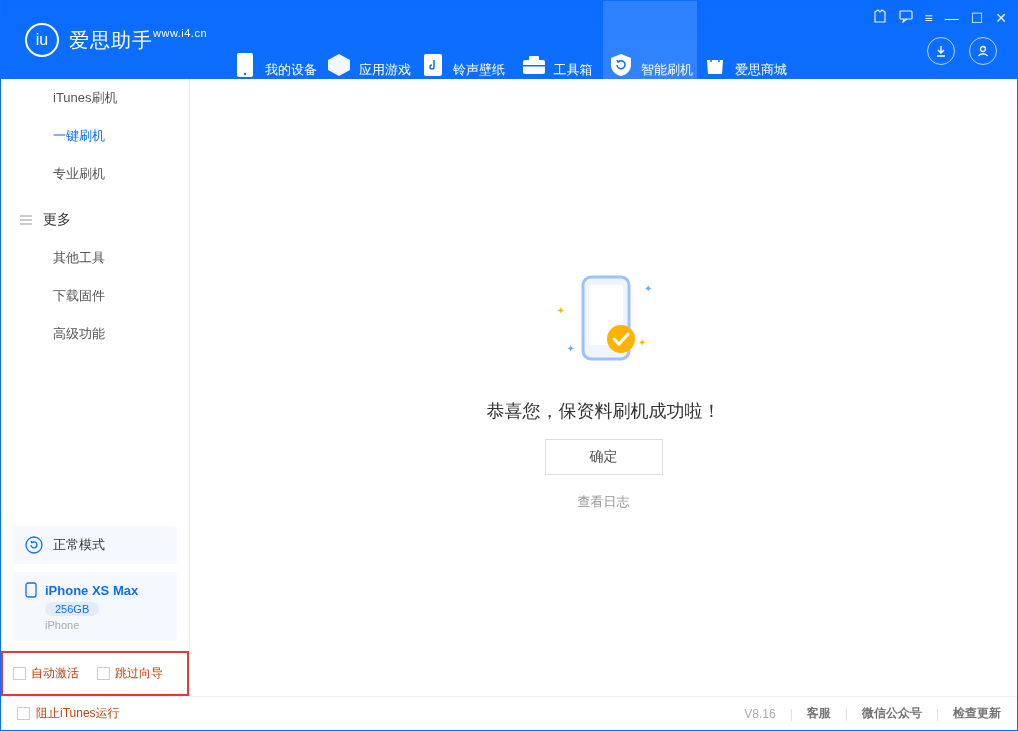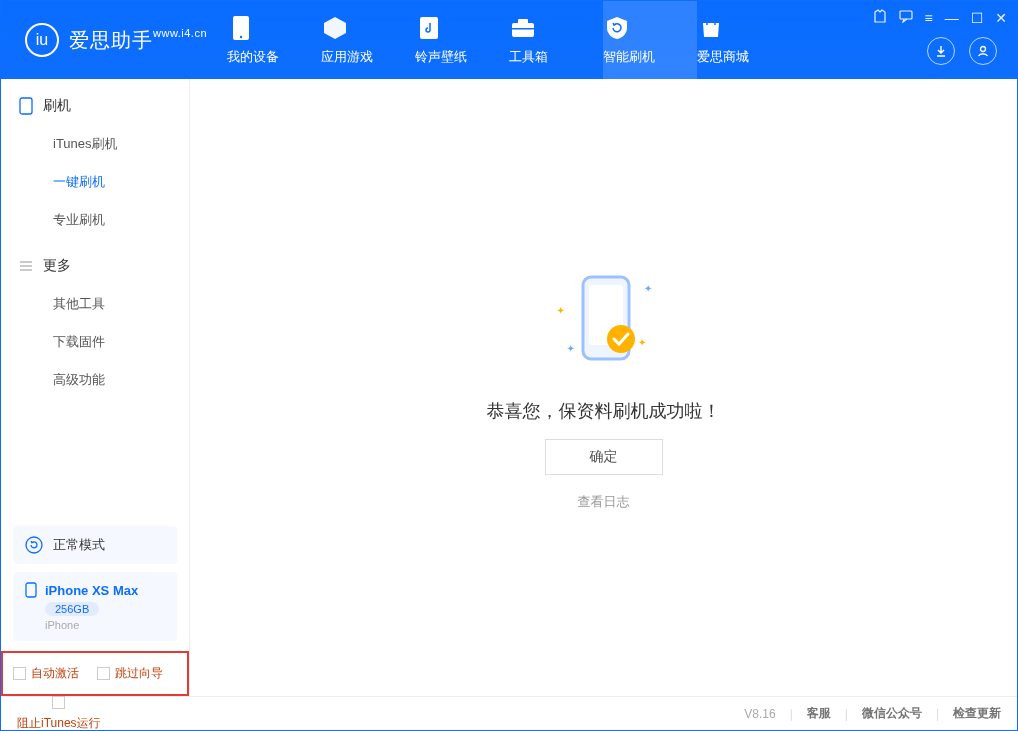--- a/index.html
+++ b/index.html
@@ -5,21 +5,21 @@
 * { margin: 0; padding: 0; box-sizing: border-box; font-family: "Microsoft YaHei", Arial, sans-serif; }
 body { background: #fff; }
 .window { width: 1018px; height: 731px; border: 1px solid #0d6efd; display: flex; flex-direction: column; background: #fff; }
 .header { background: linear-gradient(to bottom, #0a6cff, #0d6efd); height: 78px; display: flex; align-items: center; color: #fff; position: relative; }
 .logo { display: flex; align-items: center; padding: 0 20px 0 24px; }
 .logo-icon { width: 34px; height: 34px; border: 2.5px solid #fff; border-radius: 50%; display: flex; align-items: center; justify-content: center; font-weight: normal; font-size: 16px; margin-right: 10px; }
 .logo-text { display: flex; flex-direction: row; }
 .logo-title { font-size: 20px; font-weight: 500; letter-spacing: 1px; }
 .logo-sub { font-size: 11px; letter-spacing: 0.5px; }
 .nav { display: flex; height: 100%; }
-.nav-item { width: 94px; display: flex; flex-direction: column; align-items: flex-start; justify-content: center; cursor: pointer; gap: 6px; position: relative; }
+.nav-item { width: 94px; display: flex; flex-direction: row; align-items: flex-end; justify-content: center; cursor: pointer; gap: 6px; position: relative; }
 .nav-item.active { background: rgba(255,255,255,0.15); }
 .nav-icon { width: 28px; height: 28px; display: flex; align-items: center; justify-content: center; }
 .nav-label { font-size: 13px; }
 .win-controls { position: absolute; top: 8px; right: 10px; display: flex; gap: 12px; align-items: center; }
 .win-controls span { cursor: pointer; opacity: 0.9; font-size: 14px; }
 .header-right-icons { position: absolute; right: 20px; bottom: 14px; display: flex; gap: 14px; }
 .round-icon { width: 28px; height: 28px; border: 1.5px solid rgba(255,255,255,0.7); border-radius: 50%; display: flex; align-items: center; justify-content: center; cursor: pointer; }
 .body { flex: 1; display: flex; overflow: hidden; }
 .sidebar { width: 189px; border-right: 1px solid #eee; display: flex; flex-direction: column; background: #fff; }
 .side-section-hdr { display: flex; align-items: center; padding: 18px 18px 10px 18px; font-size: 14px; color: #333; gap: 10px; }
@@ -33,21 +33,21 @@
 .device-type { font-size: 11px; color: #aaa; margin-left: 20px; margin-top: 2px; }
 .checkbox-row { border: 2px solid #e53935; padding: 12px 10px; display: flex; gap: 18px; align-items: center; }
 .cb { display: flex; align-items: center; gap: 5px; font-size: 12px; color: #c2410c; cursor: pointer; }
 .cb-box { width: 13px; height: 13px; border: 1px solid #ccc; background: #fff; }
 .main { flex: 1; display: flex; flex-direction: column; align-items: center; justify-content: center; position: relative; }
 .phone-ill { position: relative; width: 110px; height: 110px; margin-bottom: 24px; }
 .success-text { font-size: 18px; color: #333; margin-bottom: 16px; }
 .ok-btn { border: 1px solid #ddd; background: #fff; padding: 8px 44px; font-size: 14px; color: #555; cursor: pointer; margin-bottom: 18px; }
 .log-link { font-size: 13px; color: #999; cursor: pointer; }
 .footer { height: 34px; border-top: 1px solid #eee; display: flex; align-items: center; padding: 0 16px; font-size: 12px; color: #999; }
-.footer-left { display: flex; align-items: center; gap: 6px; flex-direction: column; }
+.footer-left { display: flex; align-items: center; gap: 6px; }
 .footer-right { margin-left: auto; display: flex; align-items: center; gap: 14px; }
 .footer-link { color: #737373; cursor: pointer; font-weight: bold; }
 .footer-sep { color: #ddd; }
 .ver { color: #aaa; }
 .spark { position: absolute; font-size: 10px; }
 </style>
 </head>
 <body>
 
 <div class="window">
@@ -139,26 +139,20 @@
           <svg width="14" height="14" viewBox="0 0 14 14">
             <circle cx="7" cy="5" r="2.5" fill="none" stroke="#fff" stroke-width="1.3"></circle>
             <path d="M2.5 12 a5 4 0 0 1 9 0" fill="none" stroke="#fff" stroke-width="1.3"></path>
           </svg>
         </div>
     </div>
   </div>
 
   <div class="body">
     <div class="sidebar">
-      <div class="side-section-hdr">
-        <svg width="14" height="18">
-            <rect x="1" y="1" width="12" height="16" rx="2" fill="none" stroke="#0d6efd" stroke-width="1.3"></rect>
-          </svg>
-        <span>刷机</span>
-      </div>
       <div class="side-item">iTunes刷机</div>
       <div class="side-item active">一键刷机</div>
       <div class="side-item">专业刷机</div>
 
       <div class="side-section-hdr">
         <svg width="14" height="14">
             <path d="M1 3 h12 M1 7 h12 M1 11 h12" stroke="#bbb" stroke-width="1.3"></path>
           </svg>
         <span>更多</span>
       </div>

